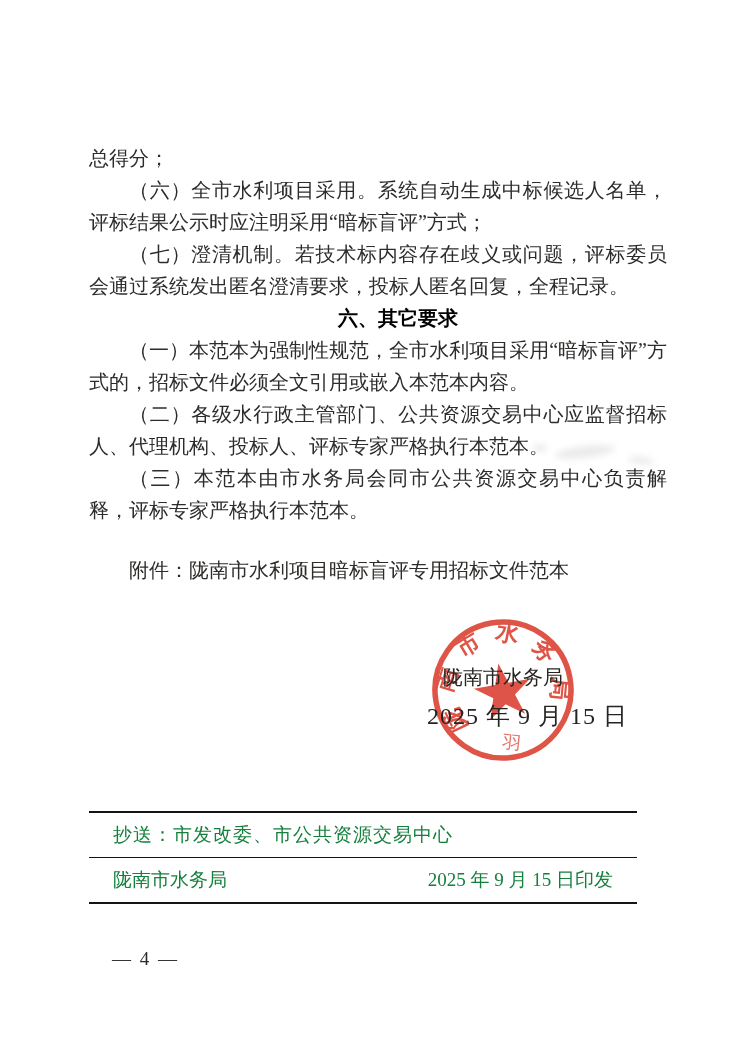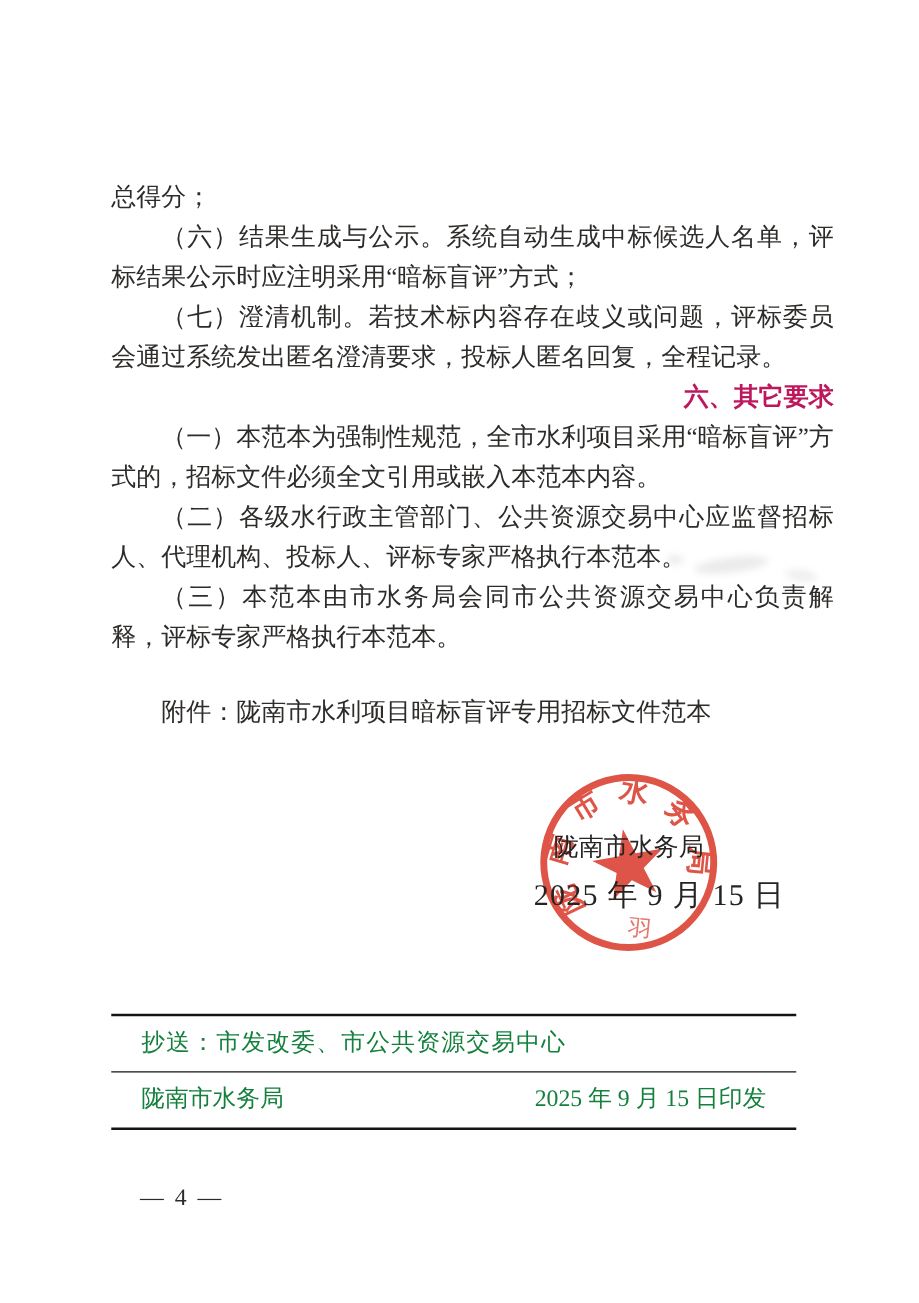--- a/index.html
+++ b/index.html
@@ -9,21 +9,21 @@
     overflow:hidden;
   }
   .body-block { position:absolute; left:89px; top:142px; width:578px; }
   .para {
     margin:0; font-size:20px; line-height:32px; text-align:justify;
     text-indent:2em; word-break:break-all;
   }
   .para.no-indent { text-indent:0; }
   .para.heading {
     font-family:"Liberation Sans","DejaVu Sans",sans-serif;
-    font-weight:700; color:#be185d; text-align:right;
+    font-weight:700; color:#000000; text-align:center;
   }
   .para.attachment { margin-top:28px; text-align:left; }
 
   .sig-org  { position:absolute; left:443px; top:664px; font-size:20px; z-index:3; color:#262422; }
   .sig-date { position:absolute; left:427px; top:700px; font-size:24px; z-index:3; color:#262422; letter-spacing:1px; }
 
   .seal {
     position:absolute; left:427px; top:614px; width:152px; height:152px;
     z-index:2; mix-blend-mode:multiply; opacity:.92;
   }
@@ -48,21 +48,21 @@
   .smudge.s2 { left:533px; top:444px; width:14px; height:8px;  opacity:.28; }
   .smudge.s3 { left:628px; top:456px; width:26px; height:9px;  opacity:.25; transform:rotate(8deg); }
 </style>
 </head>
 <body>
 
 <div class="page">
 
   <div class="body-block">
     <p class="para no-indent">总得分；</p>
-    <p class="para">（六）结果生成与公示。系统自动生成中标候选人名单，评标结果公示时应注明采用“暗标盲评”方式；</p>
+    <p class="para">（六）全市水利项目采用。系统自动生成中标候选人名单，评标结果公示时应注明采用“暗标盲评”方式；</p>
     <p class="para">（七）澄清机制。若技术标内容存在歧义或问题，评标委员会通过系统发出匿名澄清要求，投标人匿名回复，全程记录。</p>
     <p class="para heading">六、其它要求</p>
     <p class="para">（一）本范本为强制性规范，全市水利项目采用“暗标盲评”方式的，招标文件必须全文引用或嵌入本范本内容。</p>
     <p class="para">（二）各级水行政主管部门、公共资源交易中心应监督招标人、代理机构、投标人、评标专家严格执行本范本。</p>
     <p class="para">（三）本范本由市水务局会同市公共资源交易中心负责解释，评标专家严格执行本范本。</p>
     <p class="para attachment">附件：陇南市水利项目暗标盲评专用招标文件范本</p>
   </div>
 
   <svg class="seal" viewBox="-76 -76 152 152" aria-hidden="true">
     <g transform="rotate(-10)">

